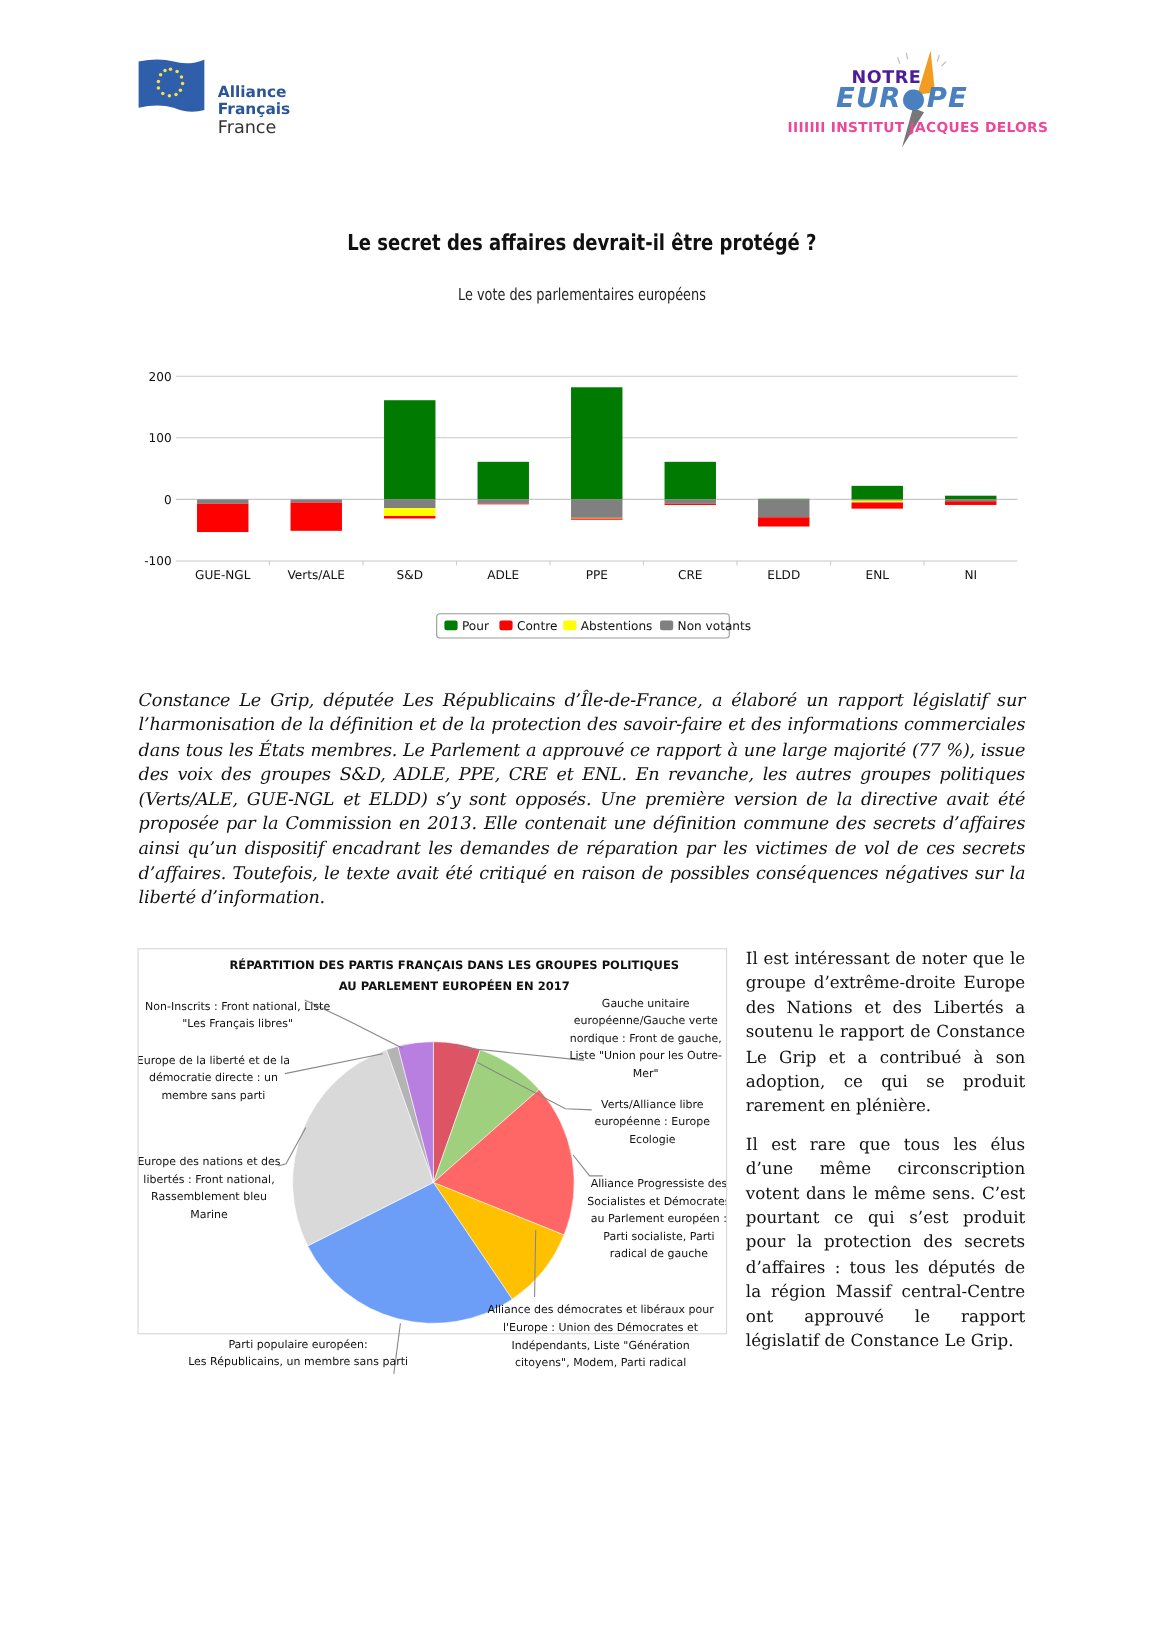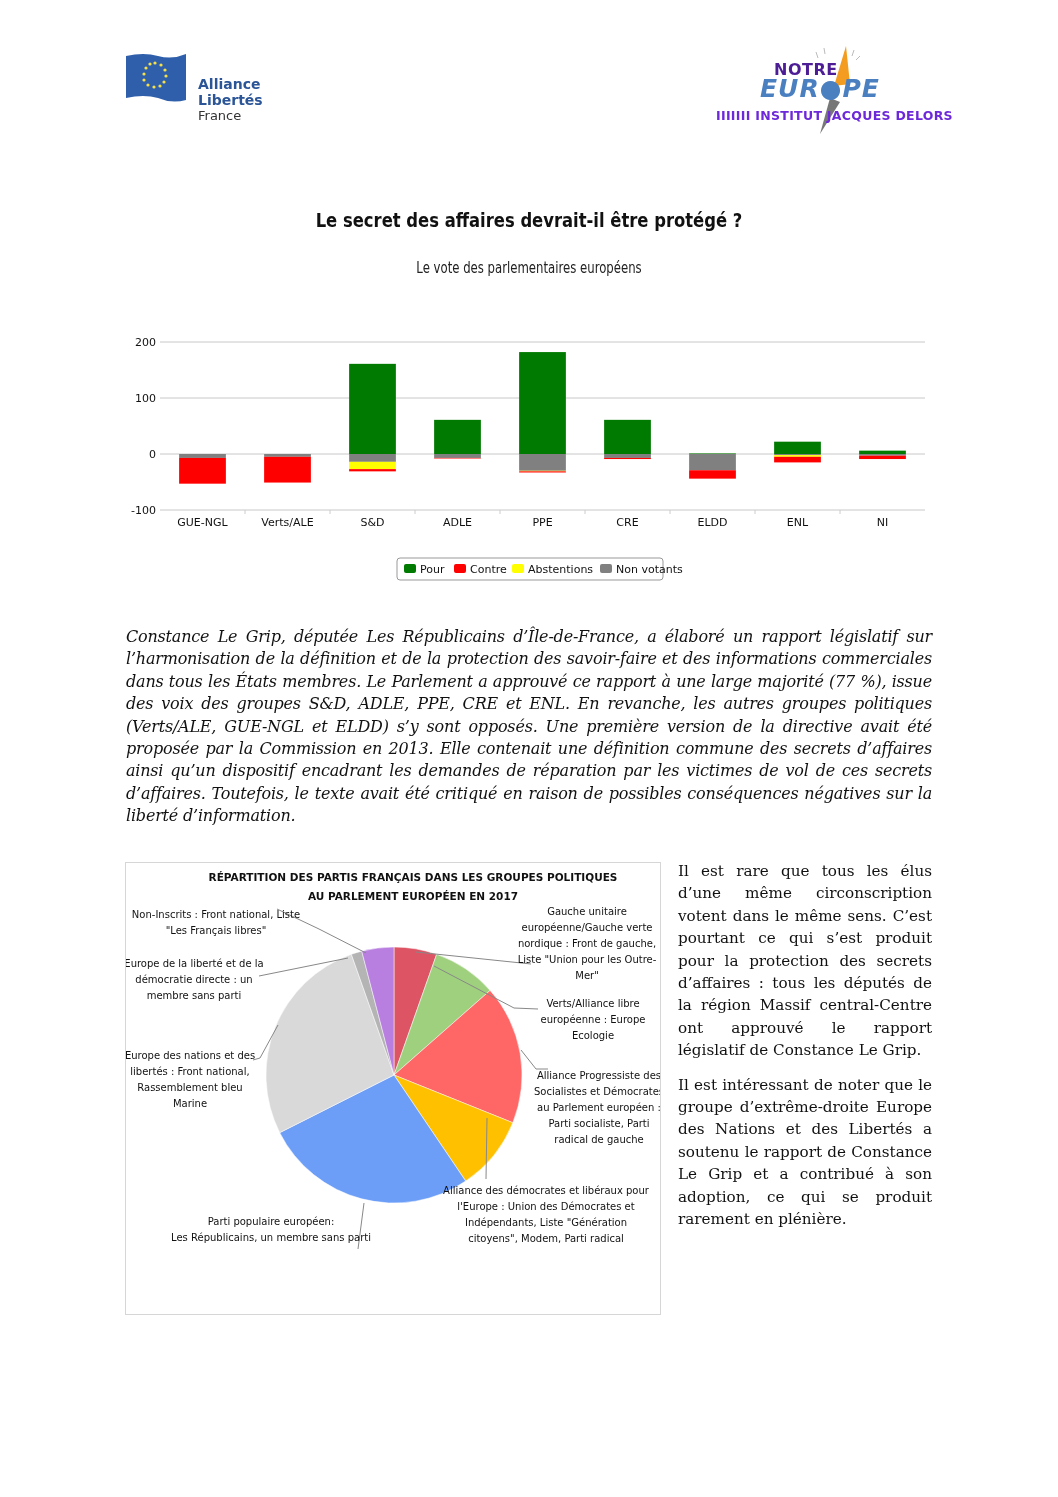--- a/index.html
+++ b/index.html
@@ -3,38 +3,38 @@
 <meta charset="utf-8">
 <style>
   html, body { margin:0; padding:0; background:#fff; }
   body { width:1058px; height:1497px; position:relative; overflow:hidden; font-family:"DejaVu Serif", serif; color:#111; }
   .abs { position:absolute; }
   
   #logo-left { left:124px; top:52px; width:180px; height:80px; }
   #logo-left .flag { position:absolute; left:0; top:0; width:62px; height:52px; }
   #logo-left .txt { position:absolute; left:74px; top:24px; font-family:"DejaVu Sans", sans-serif; color:#2b5597; line-height:16px; }
   #logo-left .txt .b { font-weight:bold; font-size:14px; }
-  #logo-left .txt .n { font-size:13px; color:#333; }
+  #logo-left .txt .n { font-size:16px; color:#333; }
   #logo-right { left:716px; top:42px; width:226px; height:96px; }
   #logo-right .notre { position:absolute; left:58px; top:18px; font-family:"DejaVu Sans", sans-serif; font-weight:bold; color:#4c1d95; font-size:16px; letter-spacing:0.5px; }
   #logo-right .europe { position:absolute; left:44px; top:32px; font-family:"DejaVu Sans", sans-serif; font-weight:bold; color:#4a7fc0; font-size:25px; letter-spacing:1px;font-style:italic; }
-  #logo-right .inst { position:absolute; left:0; top:66px; font-family:"DejaVu Sans", sans-serif; font-weight:bold; color:#6d28d9; font-size:12.5px; letter-spacing:0.3px; white-space:nowrap; }
+  #logo-right .inst { position:absolute; left:0; top:66px; font-family:"DejaVu Sans", sans-serif; font-weight:bold; color:#ec4899; font-size:12.5px; letter-spacing:0.3px; white-space:nowrap; }
   
   #title { left:0; width:1058px; top:208px; text-align:center; font-family:"DejaVu Sans", sans-serif; font-weight:bold; font-size:20px; transform:scaleX(0.82); transform-origin:center; }
   #subtitle { left:0; width:1058px; top:259px; text-align:center; font-family:"DejaVu Sans", sans-serif; font-size:15px; transform:scaleX(0.78); transform-origin:center; color:#222; }
   
   #bar-chart { left:120px; top:330px; width:820px; height:260px; }
   .tick { font-family:"DejaVu Sans", sans-serif; font-size:11px; fill:#111; }
   .legend-txt { font-family:"DejaVu Sans", sans-serif; font-size:11px; fill:#111; }
   
   #para1 { left:126px; top:626px; width:806px; font-size:16px; line-height:22.4px; text-align:justify; letter-spacing:-0.2px;font-style:italic; }
   #side-text { left:678px; top:860px; width:254px; font-size:15.2px; line-height:22.4px; text-align:justify; }
   #side-text p { margin:0 0 12px 0; }
   
-  #pie-box { left:125px; top:862px; width:536px; height:453px; border:1px solid #d6d6d6; box-sizing:border-box; }
+  #pie-box { left:125px; top:862px; width:536px; height:351px; border:1px solid #d6d6d6; box-sizing:border-box; }
   .pie-title { font-family:"DejaVu Sans", sans-serif; font-weight:bold; font-size:10.5px; fill:#111; }
   .pie-lbl { font-family:"DejaVu Sans", sans-serif; font-size:10px; fill:#111; }
 </style>
 </head>
 <body>
 
 <div id="logo-left" class="abs">
   <svg class="flag" viewBox="0 0 62 52">
     <path d="M2 4 Q20 0 34 4 Q48 8 62 2 L62 48 Q48 52 34 46 Q20 42 2 46 Z" fill="#2f5fab"></path>
     <g fill="#f5e04a">
@@ -47,21 +47,21 @@
       <circle cx="30" cy="35" r="1.6"></circle>
         <circle cx="24" cy="33" r="1.6"></circle>
         <circle cx="20" cy="28" r="1.6"></circle>
       <circle cx="20" cy="22" r="1.6"></circle>
         <circle cx="22" cy="16" r="1.6"></circle>
         <circle cx="26" cy="12" r="1.6"></circle>
     </g>
   </svg>
   <div class="txt">
     <div class="b">Alliance</div>
-    <div class="b">Libertés</div>
+    <div class="b">Français</div>
     <div class="n">France</div>
   </div>
 </div>
 
 <div id="logo-right" class="abs">
   <svg class="abs" style="left:90px;top:0;width:60px;height:96px" viewBox="0 0 60 96">
     <path d="M40 4 L28 44 L44 42 Z" fill="#f39c1f"></path>
     <path d="M24 56 L14 92 L34 60 Z" fill="#777"></path>
     <g stroke="#bbb" stroke-width="1">
         <line x1="10" y1="10" x2="12" y2="16"></line>
@@ -204,15 +204,15 @@
         <text x="473" y="280" text-anchor="middle" class="pie-lbl">radical de gauche</text>
         <text x="420" y="331" text-anchor="middle" class="pie-lbl">Alliance des démocrates et libéraux pour</text>
         <text x="420" y="347" text-anchor="middle" class="pie-lbl">l'Europe : Union des Démocrates et</text>
         <text x="420" y="363" text-anchor="middle" class="pie-lbl">Indépendants, Liste "Génération</text>
         <text x="420" y="379" text-anchor="middle" class="pie-lbl">citoyens", Modem, Parti radical</text>
       </g>
   </svg>
 </div>
 
 <div id="side-text" class="abs">
+  <p>Il est intéressant de noter que le groupe d’extrême-droite Europe des Nations et des Libertés a soutenu le rapport de Constance Le Grip et a contribué à son adoption, ce qui se produit rarement en plénière.</p>
   <p>Il est rare que tous les élus d’une même circonscription votent dans le même sens. C’est pourtant ce qui s’est produit pour la protection des secrets d’affaires : tous les députés de la région Massif central-Centre ont approuvé le rapport législatif de Constance Le Grip.</p>
-  <p>Il est intéressant de noter que le groupe d’extrême-droite Europe des Nations et des Libertés a soutenu le rapport de Constance Le Grip et a contribué à son adoption, ce qui se produit rarement en plénière.</p>
 </div>
 
 </body></html>

